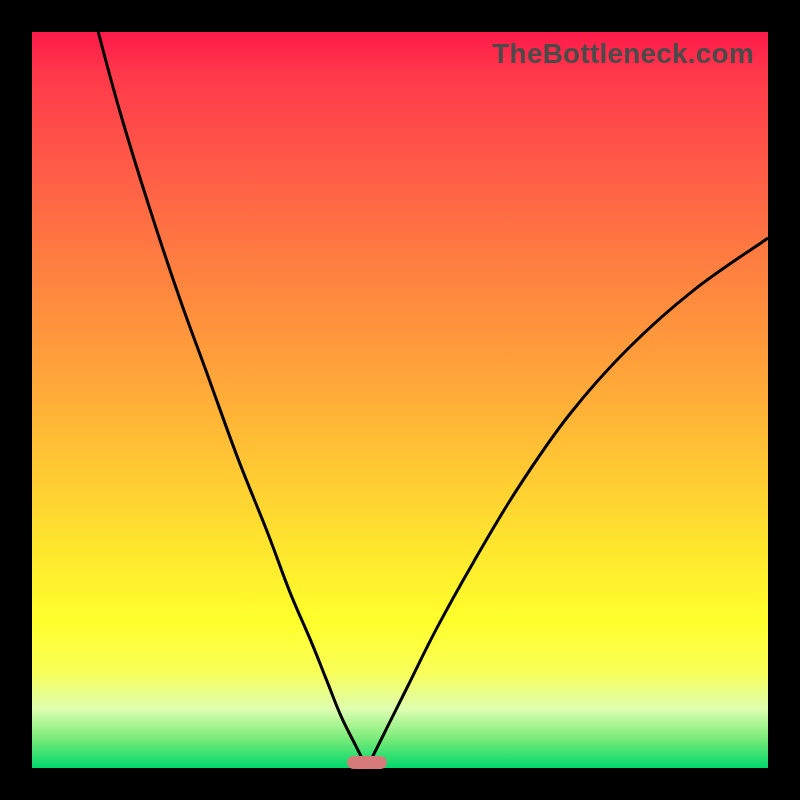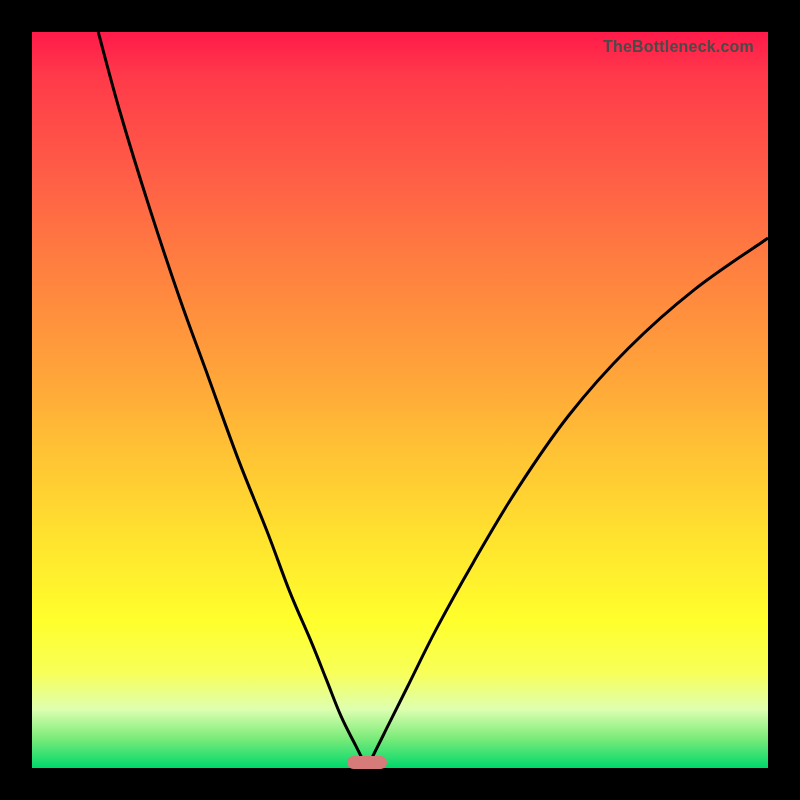--- a/index.html
+++ b/index.html
@@ -39,21 +39,21 @@
       #deffb0 92%,
       #7aeb7a 96%,
       #00d86b 100%
     );
   }
   .branding {
     position: absolute;
     top: 6px;
     right: 14px;
     color: #4a4a4a;
-    font-size: 16px;
+    font-size: 28px;
     font-weight: 600;
     letter-spacing: 0.2px;
     text-align: right;
   }
   svg.curve {
     position: absolute;
     left: 0;
     top: 0;
     width: 736px;
     height: 736px;

